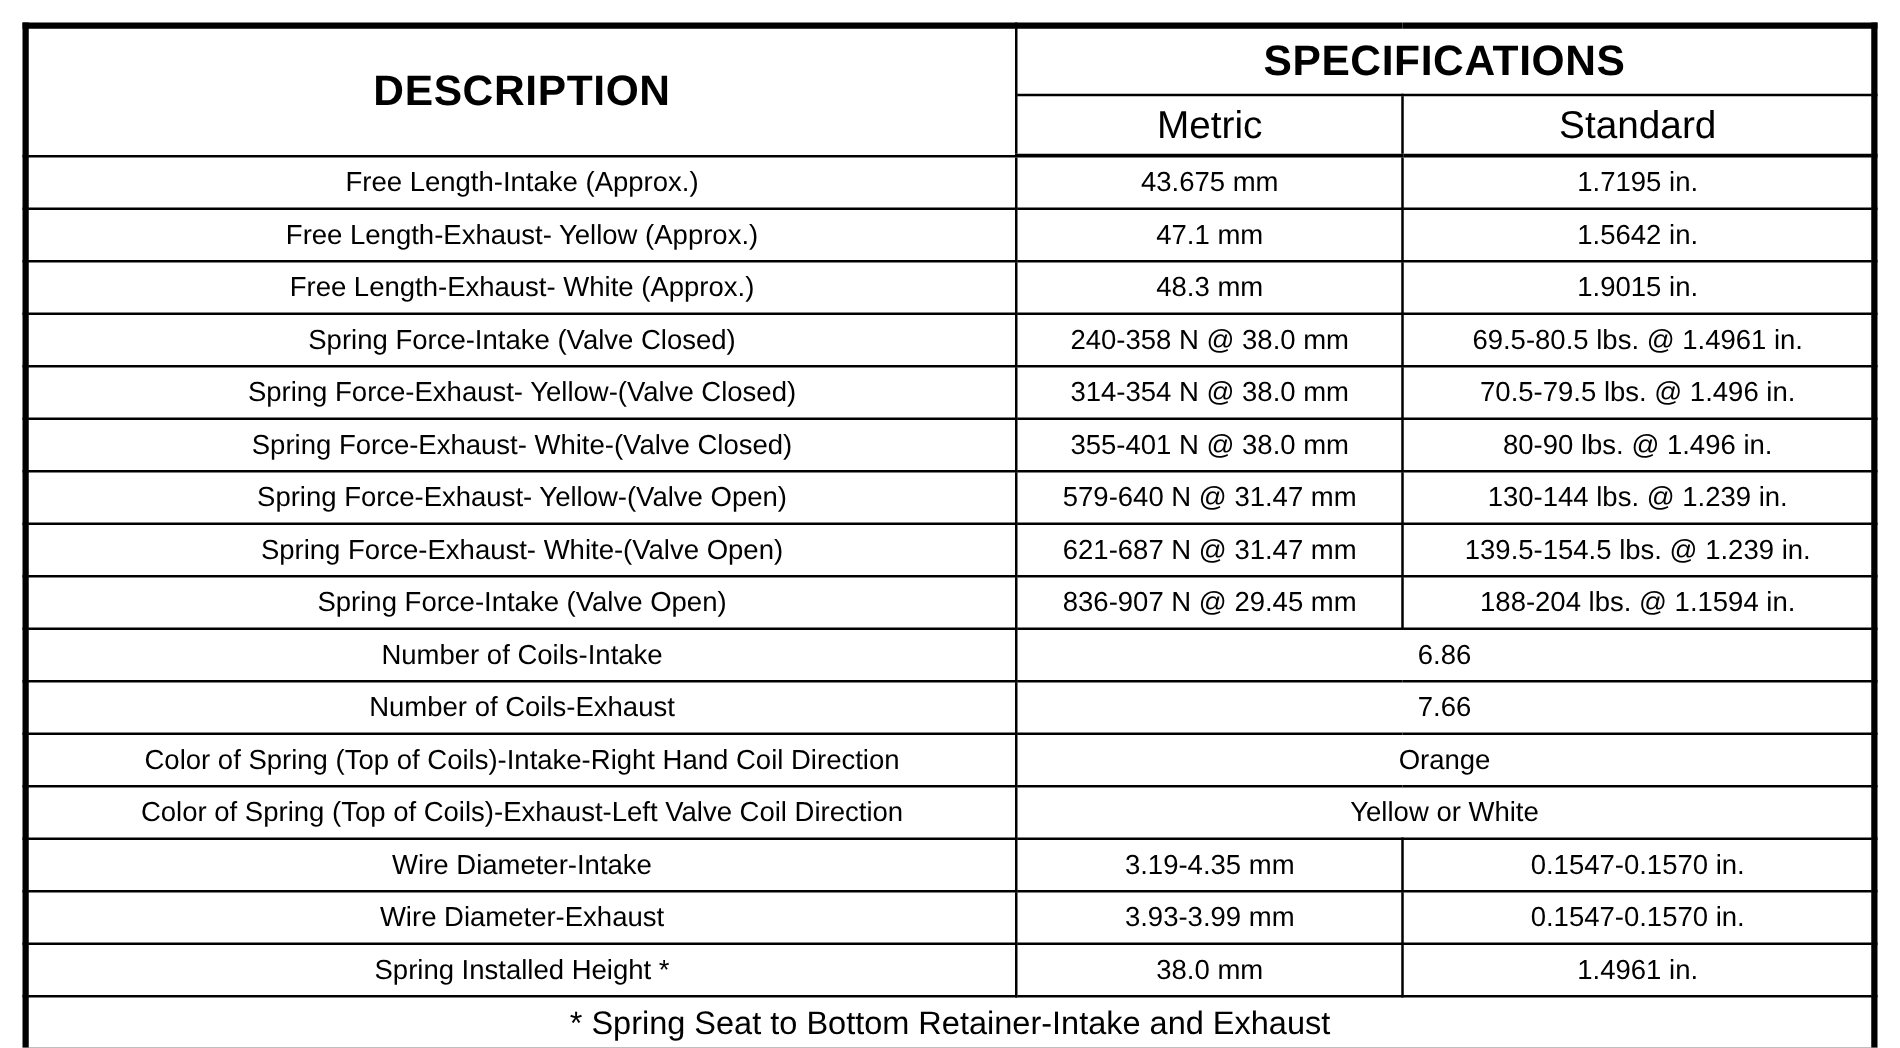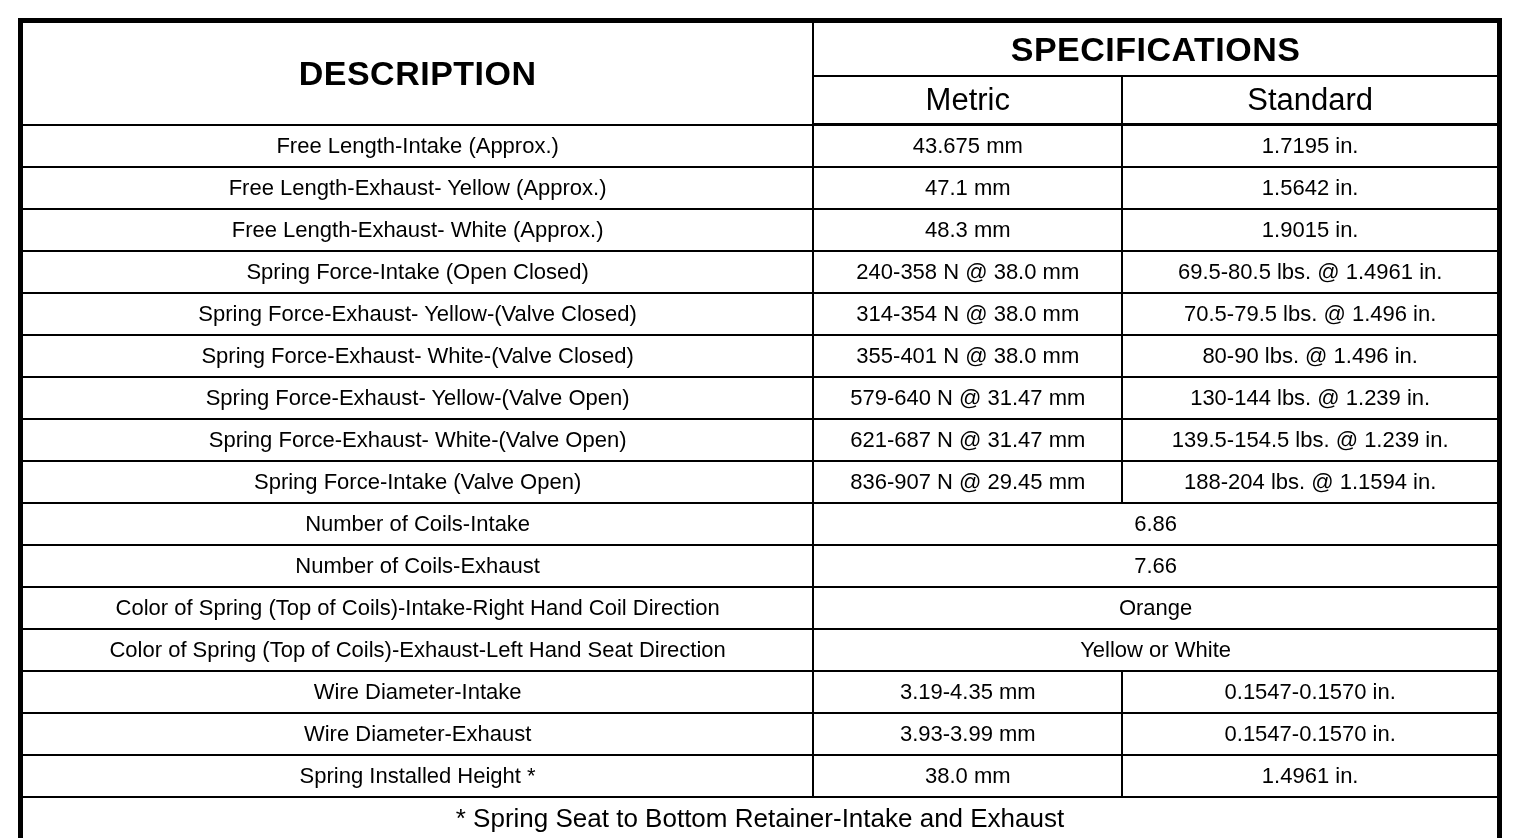--- a/index.html
+++ b/index.html
@@ -92,21 +92,21 @@
         <td>Free Length-Exhaust- Yellow (Approx.)</td>
         <td>47.1 mm</td>
         <td>1.5642 in.</td>
       </tr>
       <tr>
         <td>Free Length-Exhaust- White (Approx.)</td>
         <td>48.3 mm</td>
         <td>1.9015 in.</td>
       </tr>
       <tr>
-        <td>Spring Force-Intake (Open Closed)</td>
+        <td>Spring Force-Intake (Valve Closed)</td>
         <td>240-358 N @ 38.0 mm</td>
         <td>69.5-80.5 lbs. @ 1.4961 in.</td>
       </tr>
       <tr>
         <td>Spring Force-Exhaust- Yellow-(Valve Closed)</td>
         <td>314-354 N @ 38.0 mm</td>
         <td>70.5-79.5 lbs. @ 1.496 in.</td>
       </tr>
       <tr>
         <td>Spring Force-Exhaust- White-(Valve Closed)</td>
@@ -134,21 +134,21 @@
       </tr>
       <tr>
         <td>Number of Coils-Exhaust</td>
         <td colspan="2">7.66</td>
       </tr>
       <tr>
         <td>Color of Spring (Top of Coils)-Intake-Right Hand Coil Direction</td>
         <td colspan="2">Orange</td>
       </tr>
       <tr>
-        <td>Color of Spring (Top of Coils)-Exhaust-Left Hand Seat Direction</td>
+        <td>Color of Spring (Top of Coils)-Exhaust-Left Valve Coil Direction</td>
         <td colspan="2">Yellow or White</td>
       </tr>
       <tr>
         <td>Wire Diameter-Intake</td>
         <td>3.19-4.35 mm</td>
         <td>0.1547-0.1570 in.</td>
       </tr>
       <tr>
         <td>Wire Diameter-Exhaust</td>
         <td>3.93-3.99 mm</td>

